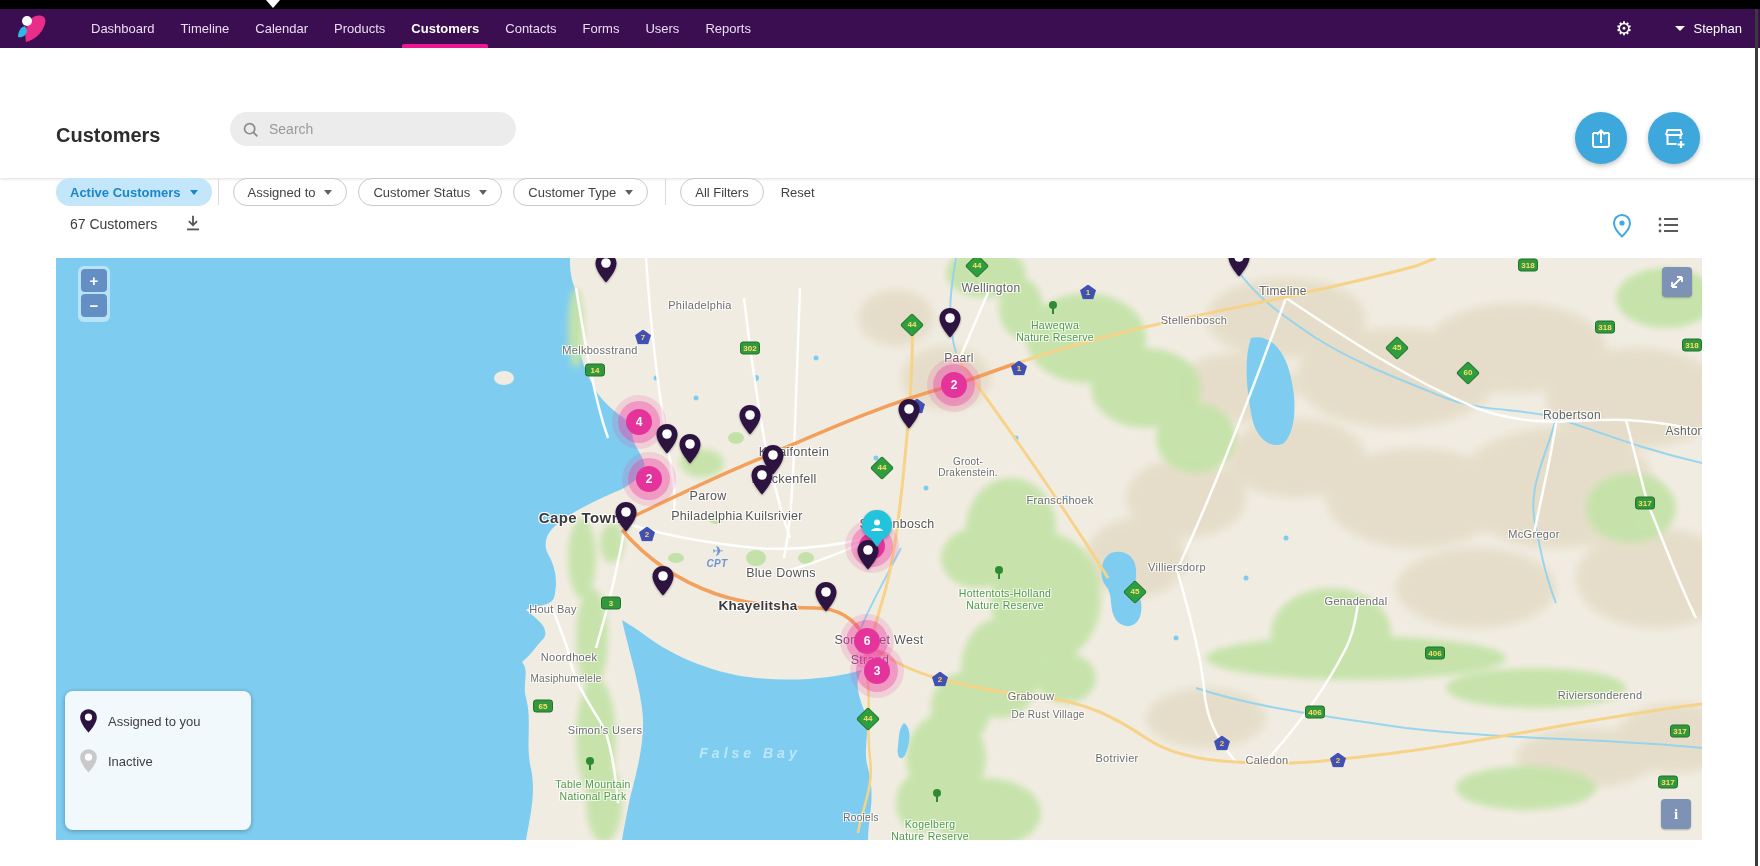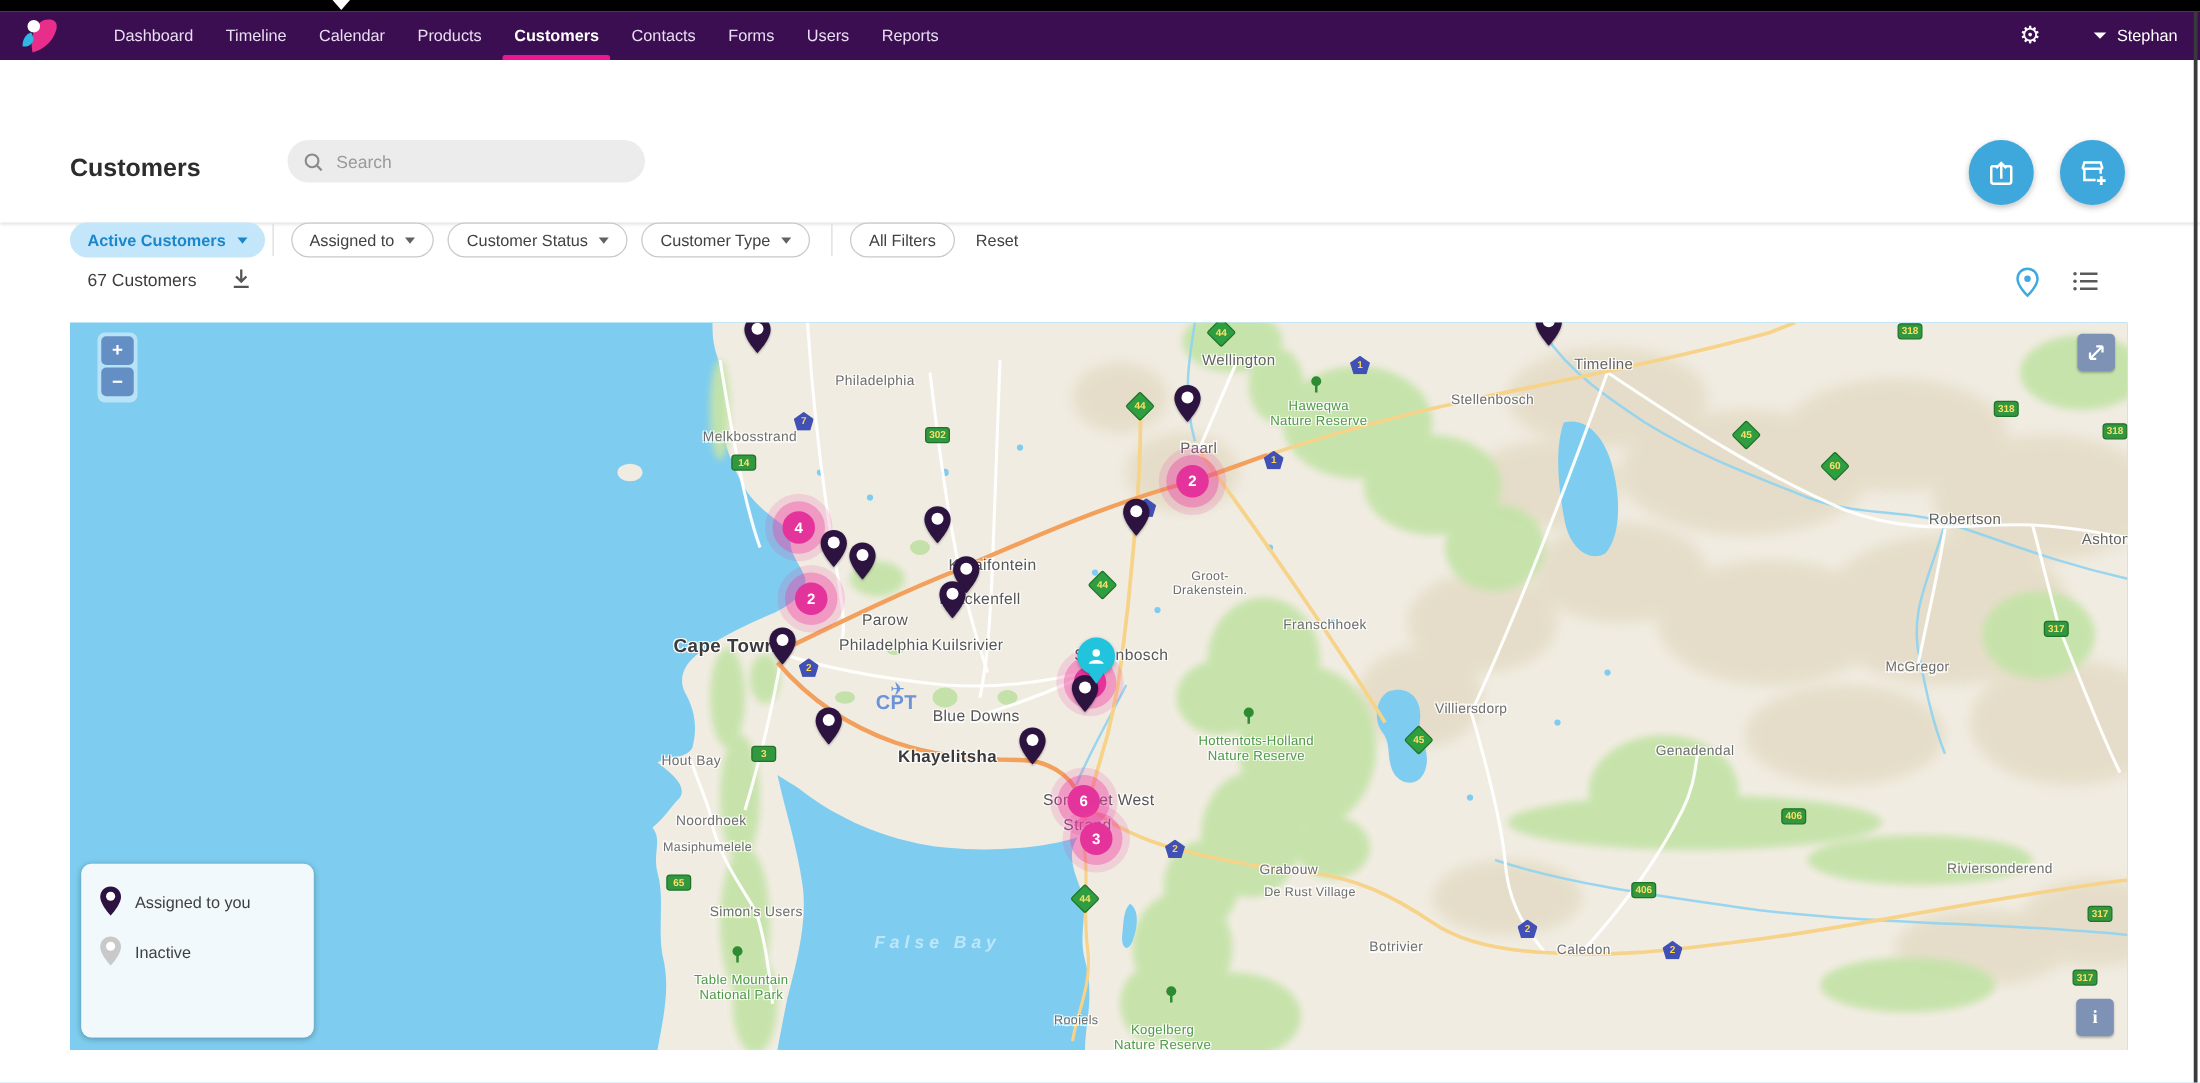--- a/index.html
+++ b/index.html
@@ -59,21 +59,21 @@
     text-shadow:-1px -1px 0 rgba(255,255,255,.85),1px -1px 0 rgba(255,255,255,.85),
      -1px 1px 0 rgba(255,255,255,.85),1px 1px 0 rgba(255,255,255,.85);}
   .mlabel.city{font-size:15px;font-weight:bold;color:#3b3b3b;letter-spacing:.4px;}
   .mlabel.city2{font-size:13.5px;font-weight:bold;color:#3b3b3b;}
   .mlabel.sub{font-size:12.5px;color:#565656;}
   .mlabel.town12{font-size:12px;color:#636363;}
   .mlabel.small{font-size:10px;}
   .mlabel.green{color:#4e9b47;font-size:10.5px;}
   .mlabel.water{color:#bce7f8;font-style:italic;font-size:14px;letter-spacing:4px;
     text-shadow:none;}
-  .mlabel.air{color:#6b93d6;font-weight:bold;font-size:16px;text-shadow:none;}
+  .mlabel.air{color:#6b93d6;font-weight:bold;font-size:10px;text-shadow:none;font-style:italic;}
   .plane{position:absolute;transform:translate(-50%,-50%);color:#6b93d6;font-size:14px;z-index:3;}
   .tree{position:absolute;width:10px;height:13px;transform:translate(-50%,-100%);z-index:3;}
   .tree .crown{position:absolute;left:1px;top:0;width:8px;height:8px;border-radius:50%;background:#2f8b33;}
   .tree .trunk{position:absolute;left:4px;top:7px;width:2px;height:6px;background:#2f8b33;}
   .pin{position:absolute;width:24px;height:32px;z-index:6;cursor:pointer;
     filter:drop-shadow(0 1px 1px rgba(0,0,0,.3));}
   .cluster{position:absolute;width:26px;height:26px;border-radius:50%;background:#e5339c;
     color:#fff;font-size:12px;font-weight:bold;display:flex;align-items:center;justify-content:center;
     z-index:5;cursor:pointer;
     box-shadow:0 0 0 8px rgba(236,64,164,.38),0 0 0 14px rgba(236,64,164,.16);}

